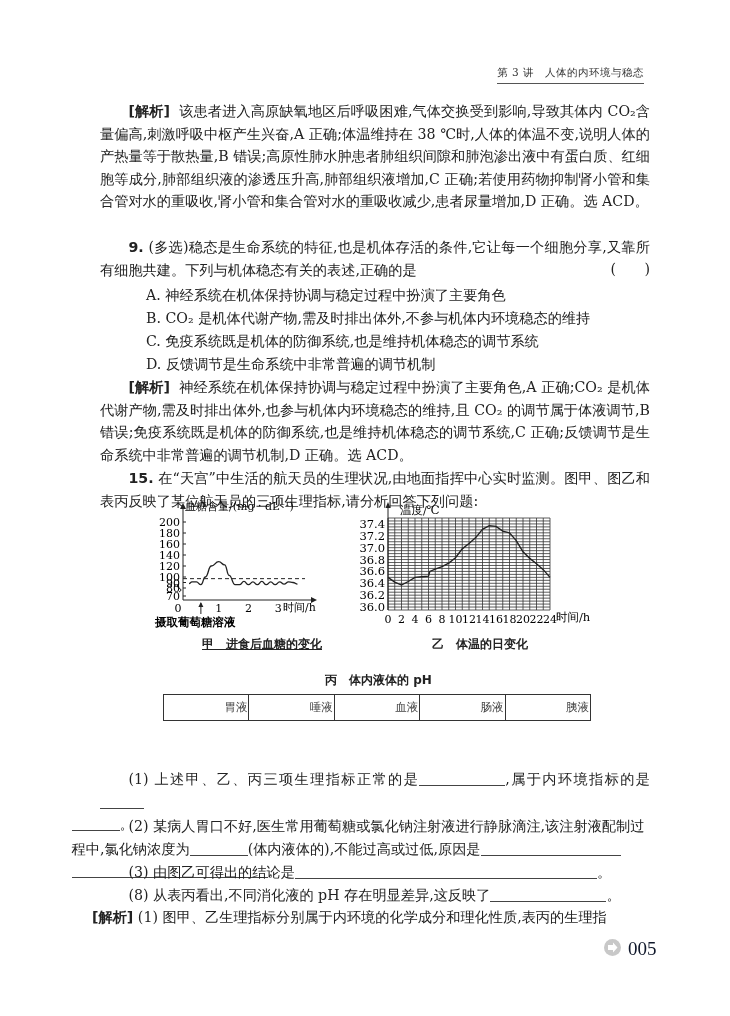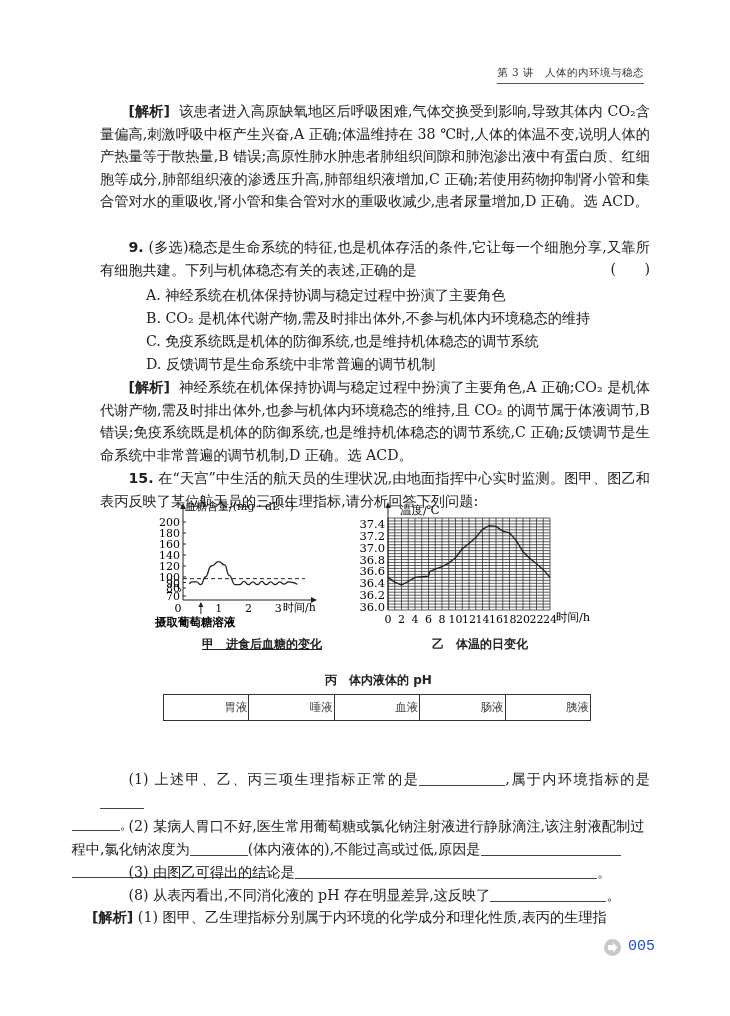--- a/index.html
+++ b/index.html
@@ -9,21 +9,21 @@
             border-bottom:1px solid #555; padding-bottom:3px; letter-spacing:0.5px; }
   .para { position:absolute; left:100px; width:550px; font-size:14.2px; line-height:22.6px; text-align:justify; }
   .indent { text-indent:2em; }
   .opt { position:absolute; left:146px; font-size:14.2px; line-height:22.6px; }
   .bold { font-weight:bold; font-family:"DejaVu Sans", sans-serif; }
   .paren { position:absolute; right:80px; font-size:14.2px; }
   .blank { display:inline-block; border-bottom:1px solid #444; height:14px; vertical-align:-2px; }
   .caption { position:absolute; font-size:12px; font-weight:bold; font-family:"DejaVu Sans", sans-serif; }
   table.ph { position:absolute; left:163px; top:694px; width:428px; border-collapse:collapse; font-size:11.5px; }
   table.ph td { border:1px solid #333; text-align:right; height:23px; color:#444; }
-  .pagenum { position:absolute; left:628px; top:938px; font-family:Liberation Mono, monospace; font-size:15px; color:#1d4ed8; }
+  .pagenum { position:absolute; left:628px; top:938px; font-family:Liberation Serif, serif; font-size:19px; color:#0f172a; }
   .pageicon { position:absolute; left:604px; top:939px; width:17px; height:17px; border-radius:50%; background:#c8c8c8; }
   svg text { font-family:"DejaVu Serif", serif; }
 </style>
 </head>
 <body>
 
 <div class="header">第 3 讲　人体的内环境与稳态</div>
 
 <div class="para indent" style="top:100px;">
   <span class="bold">[解析]</span>&nbsp;

